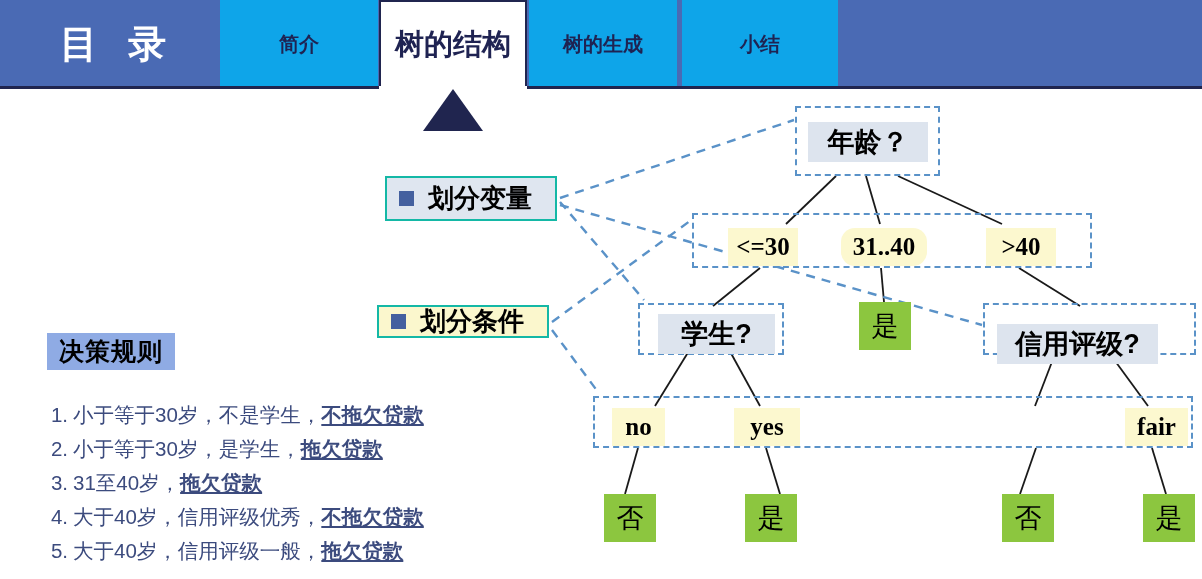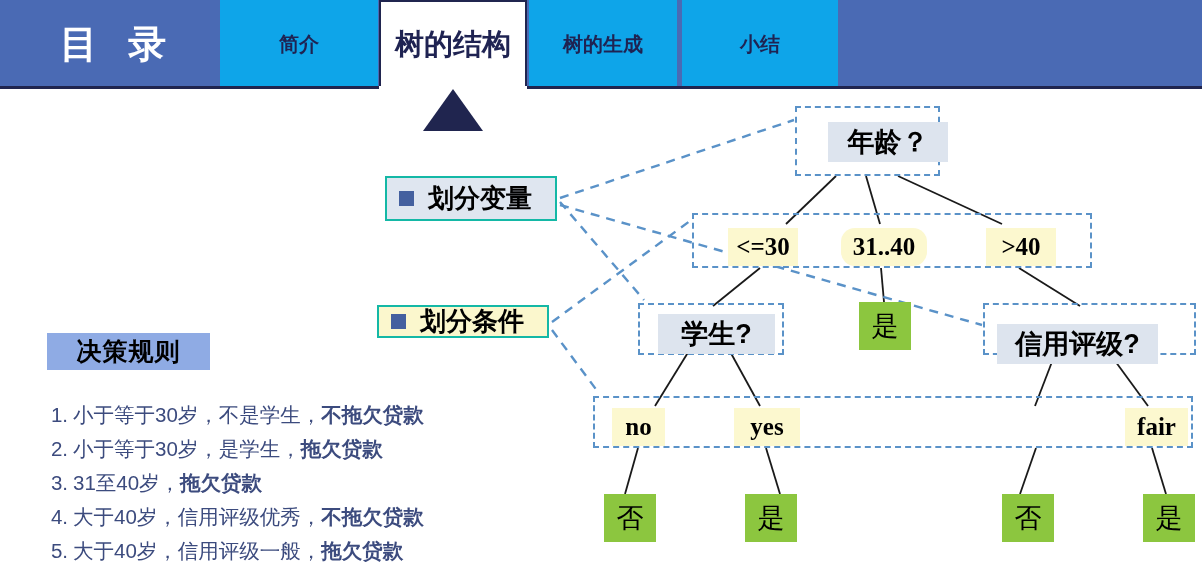--- a/index.html
+++ b/index.html
@@ -51,21 +51,21 @@
     background: #8fabe4;
     color: #000000;
     font-weight: bold;
     font-size: 25px;
     display: flex; align-items: center; justify-content: center;
     letter-spacing: 1px;
   }
   .rules-list { position: absolute; color: #3c4b7e; font-size: 20.5px; line-height: 30px; }
   .rule-row { display: flex; align-items: baseline; white-space: nowrap; margin-bottom: 4px; }
   .rule-num { width: 26px; text-align: right; margin-right: 5px; }
-  .rule-strong { font-weight: bold; }
+  .rule-strong { font-weight: bold; text-decoration: underline; }
 
   
   .legend-box {
     position: absolute;
     display: flex; align-items: center;
     border: 2px solid #14b8a6;
     padding-left: 12px;
     font-size: 26px; font-weight: bold; color: #000;
     white-space: nowrap;
   }
@@ -168,21 +168,21 @@
       <line x1="552" y1="330" x2="598" y2="392"></line>
     </g>
   </svg>
 
   <div class="dash-group" style="left:795px; top:106px; width:145px; height:70px;"></div>
   <div class="dash-group" style="left:692px; top:213px; width:400px; height:55px;"></div>
   <div class="dash-group" style="left:638px; top:303px; width:146px; height:52px;"></div>
   <div class="dash-group" style="left:983px; top:303px; width:213px; height:52px;"></div>
   <div class="dash-group" style="left:593px; top:396px; width:600px; height:52px;"></div>
 
-  <div class="node node-attr" style="left:808px; top:122px; width:120px; height:40px;margin-left:20px;">
+  <div class="node node-attr" style="left:808px; top:122px; width:120px; height:40px;">
     <span>年龄？</span>
   </div>
 
   <div class="node node-cond" style="left:728px; top:228px; width:70px; height:38px;">
     <span>&lt;=30</span>
   </div>
   <div class="node node-cond" style="left:841px; top:228px; width:86px; height:38px;border-radius:14px;">
     <span>31..40</span>
   </div>
   <div class="node node-cond" style="left:986px; top:228px; width:70px; height:38px;">
@@ -225,21 +225,21 @@
   <div class="legend-box legend-var" style="left:385px; top:176px; width:172px; height:45px;">
     <span class="legend-bullet"></span>
     <span>划分变量</span>
   </div>
 
   <div class="legend-box legend-cond" style="left:377px; top:305px; width:172px; height:33px;">
     <span class="legend-bullet"></span>
     <span>划分条件</span>
   </div>
 
-  <div class="rules-title" style="left:47px; top:333px; width:163px; height:37px;">
+  <div class="rules-title" style="left:47px; top:333px; width:128px; height:37px;">
     <span>决策规则</span>
   </div>
 
   <div class="rules-list" style="left:42px; top:400px; width:520px;">
 
     <div class="rule-row">
       <span class="rule-num">1.</span>
       <span>小于等于30岁，不是学生，</span>
       <span class="rule-strong">不拖欠贷款</span>
     </div>

